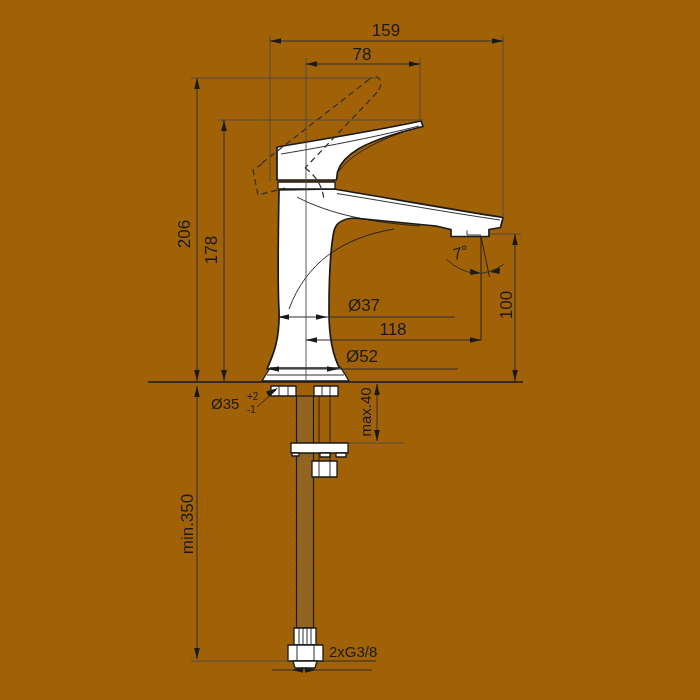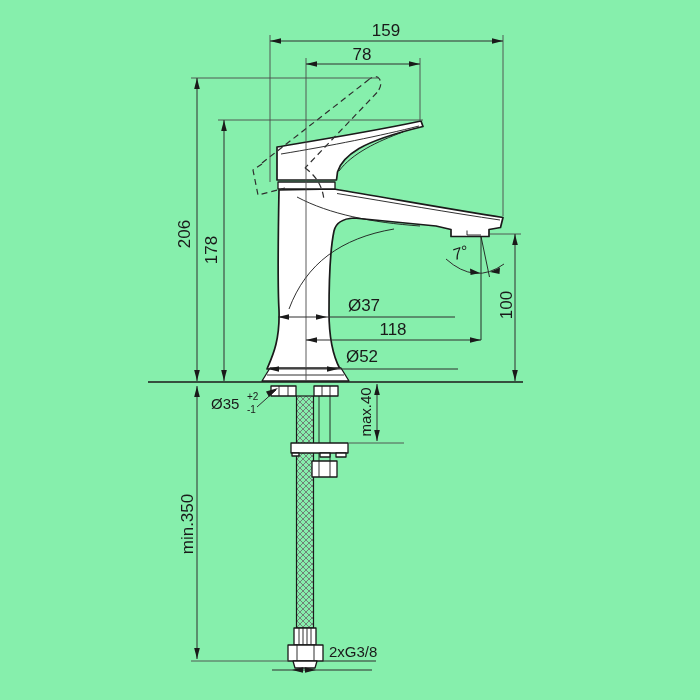--- a/index.html
+++ b/index.html
@@ -1,16 +1,16 @@
 <!DOCTYPE html>
 <html><head>
 <meta charset="utf-8">
 <style>
   html,body{margin:0;padding:0;background:#fff;}
-  .canvas{position:relative;width:700px;height:700px;background:#86efac;overflow:hidden;
+  .canvas{position:relative;width:700px;height:700px;background:#a16207;overflow:hidden;
           font-family:"Liberation Sans",sans-serif;}
   svg{display:block;}
   text{font-family:"Liberation Sans",sans-serif;fill:#1a1a1a;}
   .dim-t{font-size:17px;}
   .dim-s{font-size:15px;}
   .dim-xs{font-size:10px;}
   .ital{font-style:italic;font-size:16px;}
   .outline{fill:#fff;stroke:#1a1a1a;stroke-width:1.7;stroke-linejoin:round;}
   .part{fill:#fff;stroke:#1a1a1a;stroke-width:1.3;stroke-linejoin:round;}
   .thin{fill:none;stroke:#1a1a1a;stroke-width:0.9;}

